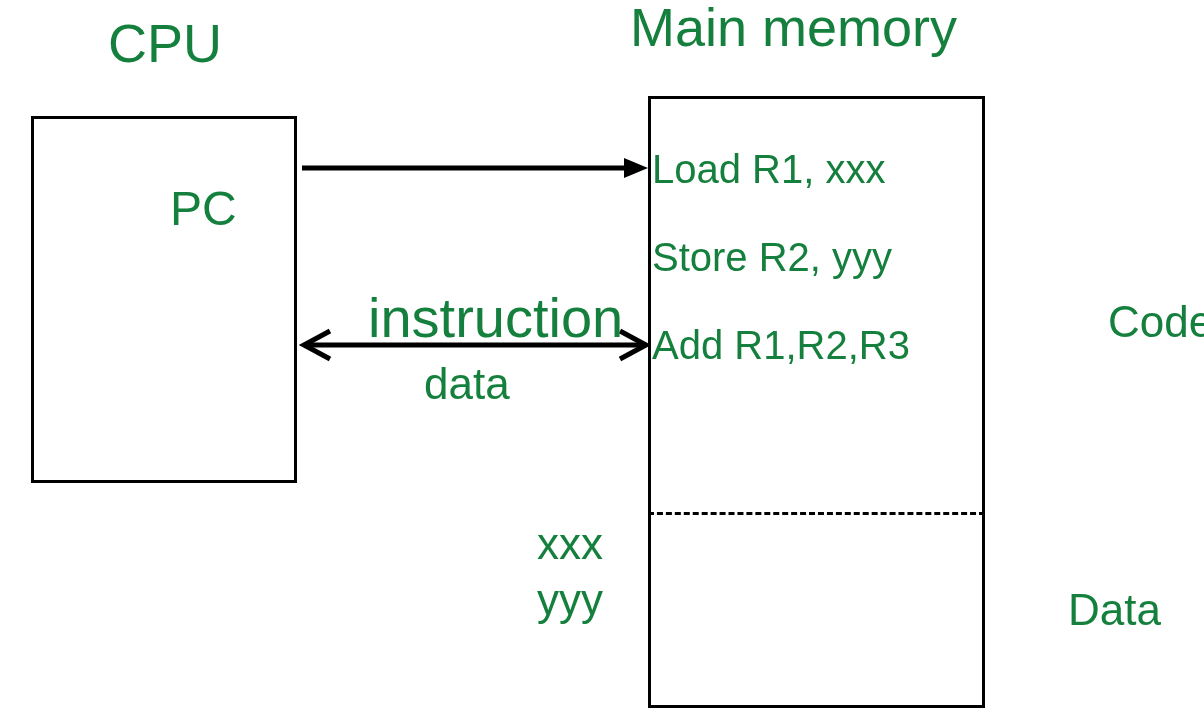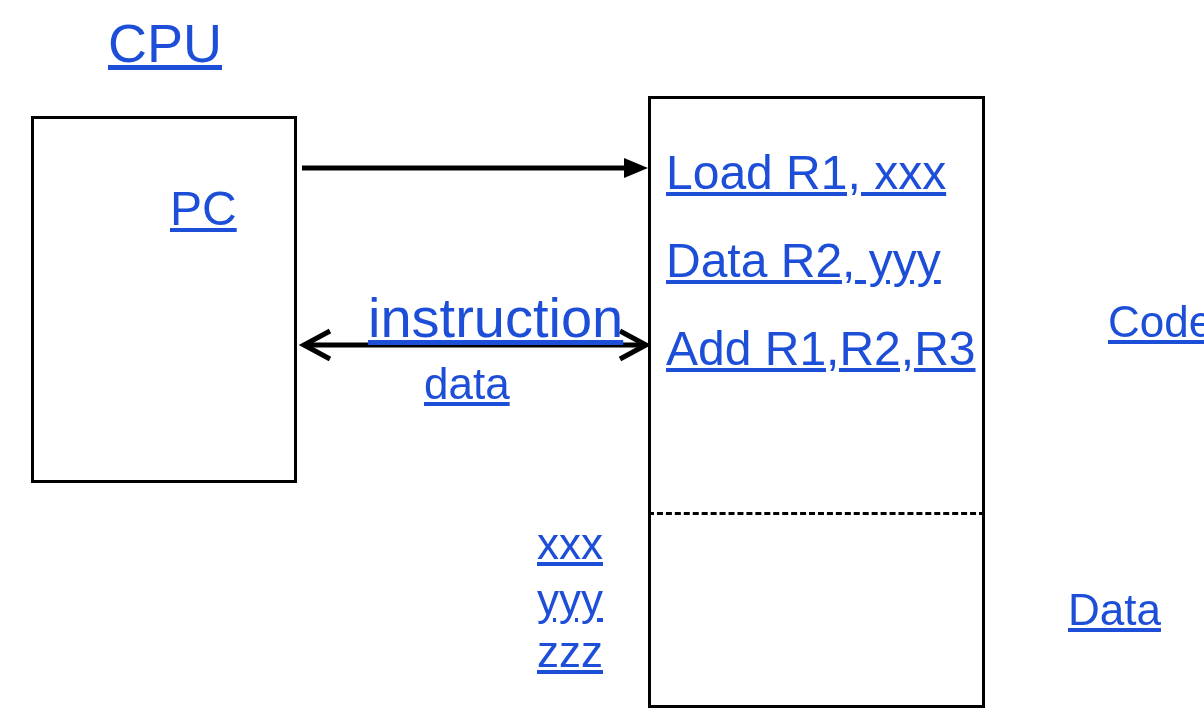--- a/index.html
+++ b/index.html
@@ -13,22 +13,21 @@
     height: 724px;
     background: #ffffff;
     overflow: hidden;
     font-family: "Liberation Sans", sans-serif;
     color: #000000;
   }
   .txt {
     position: absolute;
     white-space: nowrap;
     line-height: 1;
-    color: #1d4ed8;
-    text-decoration: underline;
+    color: #15803d;
   }
   
   #cpu-heading {
     left: 108px;
     top: 16px;
     font-size: 54px;
   }
   #memory-heading {
     left: 630px;
     top: 0px;
@@ -63,22 +62,22 @@
   }
   #memory-divider {
     position: absolute;
     left: 648px;
     top: 512px;
     width: 337px;
     height: 0;
     border-top: 3px dashed #000;
   }
   .mem-line {
-    left: 666px;
-    font-size: 48px;
+    left: 652px;
+    font-size: 40px;
   }
   #mem-line-0 { top: 149px; }
   #mem-line-1 { top: 237px; }
   #mem-line-2 { top: 325px; }
   #mem-line-3 { top: 416px; }
 
   
   .arrow-svg {
     position: absolute;
     overflow: visible;
@@ -130,47 +129,47 @@
   #region-0 { top: 300px; margin-left: 40px; }
   #region-1 { top: 588px; }
 </style>
 </head>
 <body>
 
 <div id="canvas">
 
   <div class="txt" id="cpu-heading">CPU</div>
 
+  <div class="txt" id="memory-heading">Main memory</div>
 
   <div id="cpu-box"></div>
   <div class="txt" id="pc-label">PC</div>
 
   <div id="memory-box"></div>
   <div id="memory-divider"></div>
 
   <div class="txt mem-line" id="mem-line-0">Load R1, xxx</div>
-  <div class="txt mem-line" id="mem-line-1">Data R2, yyy</div>
+  <div class="txt mem-line" id="mem-line-1">Store R2, yyy</div>
   <div class="txt mem-line" id="mem-line-2">Add R1,R2,R3</div>
 
   <svg class="arrow-svg" id="address-arrow-svg" viewBox="0 0 350 40">
     <line x1="2" y1="18" x2="330" y2="18" stroke="#000" stroke-width="5"></line>
     <polygon points="348,18 324,8 324,28" fill="#000"></polygon>
   </svg>
 
 
   <svg class="arrow-svg" id="databus-arrow-svg" viewBox="0 0 350 40">
     <line x1="8" y1="20" x2="342" y2="20" stroke="#000" stroke-width="5"></line>
     <polyline points="30,6 4,20 30,34" fill="none" stroke="#000" stroke-width="5"></polyline>
     <polyline points="320,6 346,20 320,34" fill="none" stroke="#000" stroke-width="5"></polyline>
   </svg>
 
   <div class="txt" id="instruction-label">instruction</div>
 
   <div class="txt" id="data-label">data</div>
 
   <div class="txt operand-label" id="operand-0">xxx</div>
   <div class="txt operand-label" id="operand-1">yyy</div>
-  <div class="txt operand-label" id="operand-2">zzz</div>
 
   <div class="txt region-label" id="region-0">Code</div>
   <div class="txt region-label" id="region-1">Data</div>
 
 </div>
 
 </body></html>

